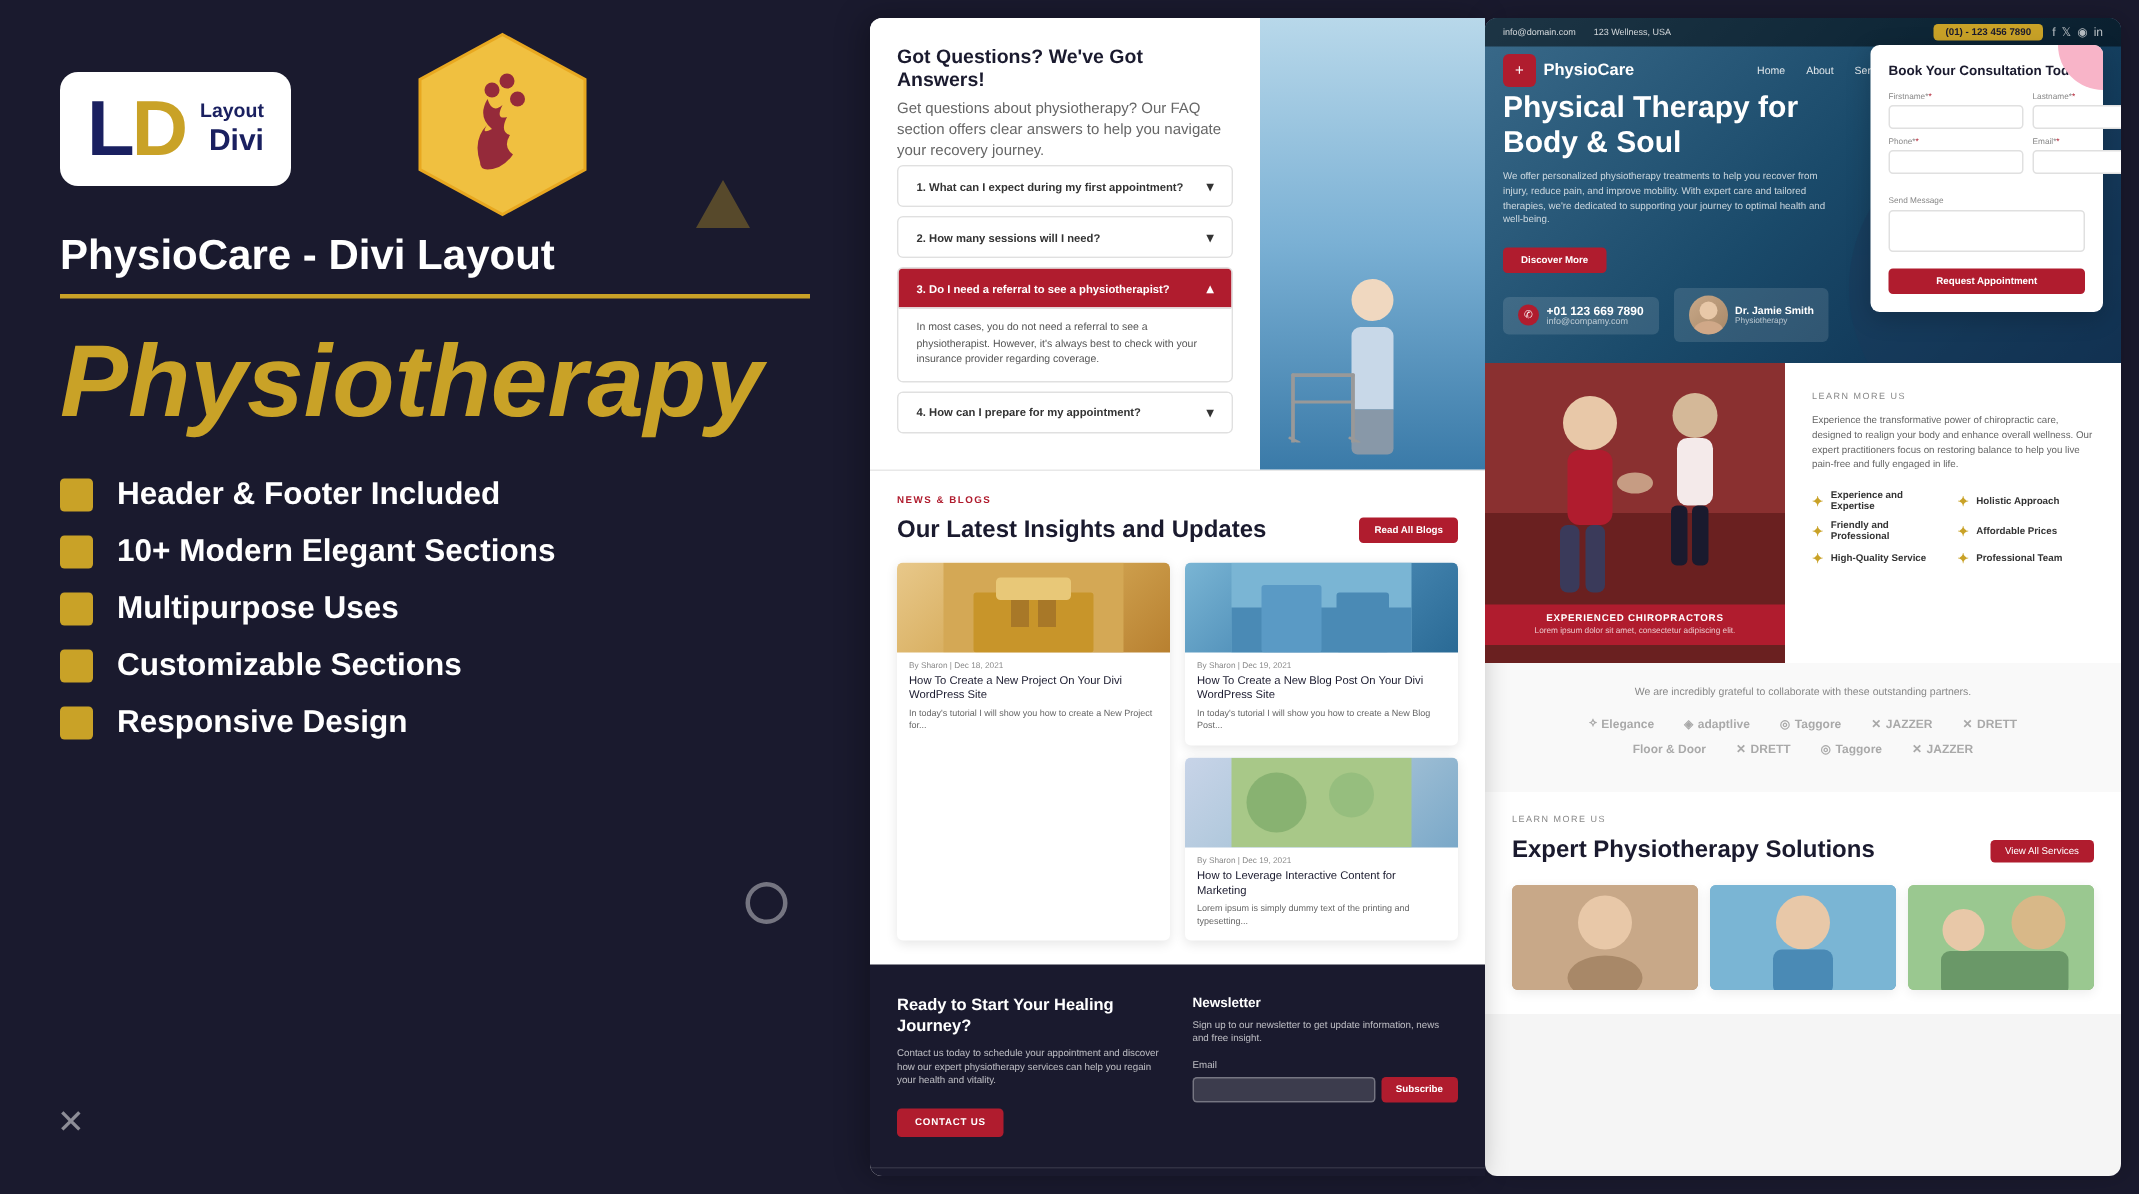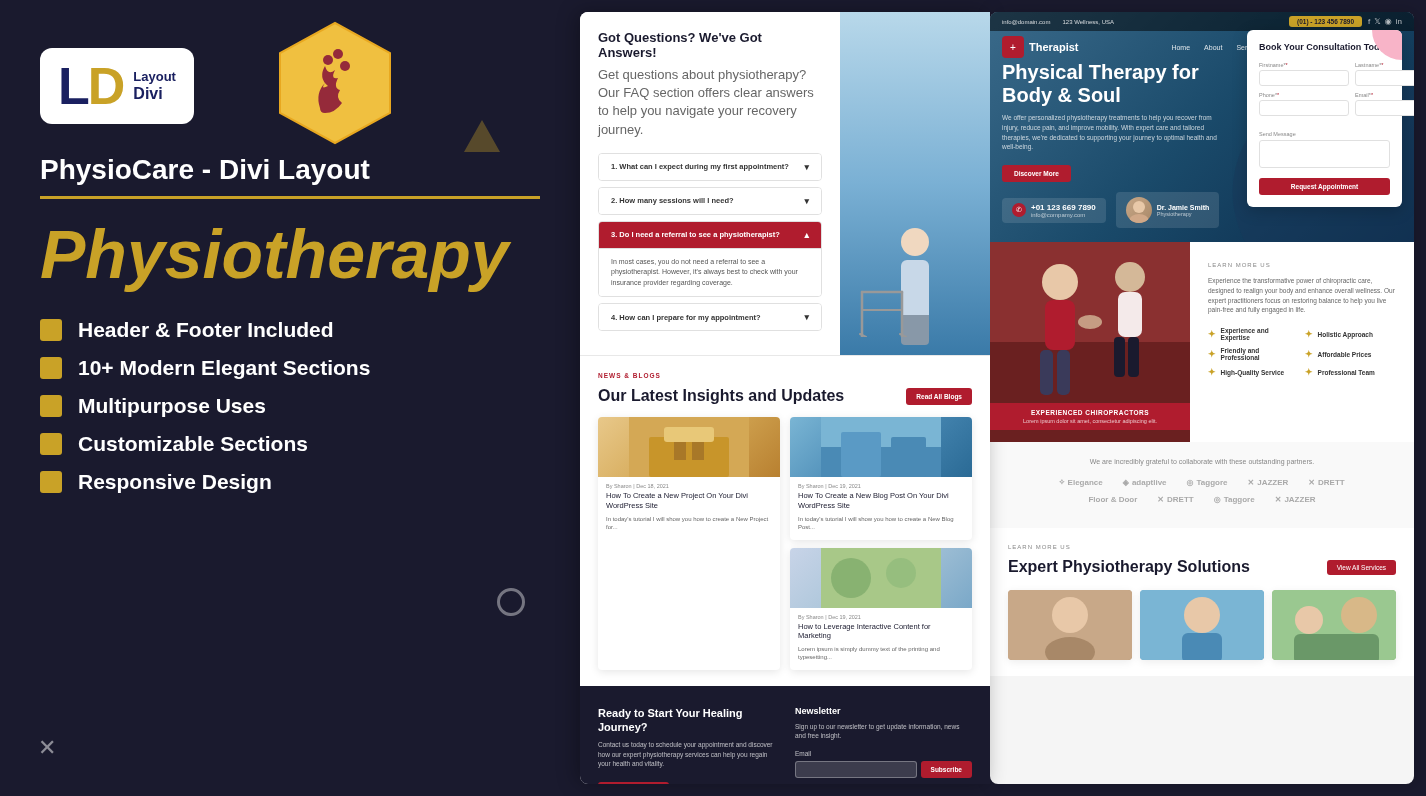--- a/index.html
+++ b/index.html
@@ -49,29 +49,30 @@
 
     .logo-ld span {
       color: #c9a227;
     }
 
     .logo-text {
       font-size: 14px;
       font-weight: 700;
       color: #1a2060;
       line-height: 1.2;
+      text-align: right;
     }
 
     .logo-text .layout {
       font-size: 13px;
       font-weight: 600;
     }
 
     .logo-text .divi {
-      font-size: 16px;
+      font-size: 20px;
       font-weight: 800;
     }
 
     .product-title {
       font-size: 28px;
       font-weight: 700;
       color: white;
       margin-bottom: 10px;
     }
 
@@ -182,23 +183,23 @@
     .mp-inner::-webkit-scrollbar { display: none; }
 
     .faq-title {
       font-size: 13px;
       font-weight: 800;
       color: #1a1a2e;
       margin-bottom: 6px;
     }
 
     .faq-subtitle {
-      font-size: 13px;
+      font-size: 10px;
       color: #666;
-      margin-bottom: 14px;
+      margin-bottom: 2px;
       line-height: 1.4;
     }
 
     .faq-item {
       border: 1px solid #e0e0e0;
       border-radius: 4px;
       margin-bottom: 6px;
       overflow: hidden;
     }
 
@@ -1096,21 +1097,21 @@
           <span style="font-size:8px;color:rgba(255,255,255,0.7);">in</span>
         </span>
       </div>
     </div>
 
     <div class="rp-navbar">
       <div class="rp-brand">
         <div class="rp-brand-icon">
           <span style="color:white;font-size:10px;">+</span>
         </div>
-        <span class="rp-brand-name">Therapist</span>
+        <span class="rp-brand-name">PhysioCare</span>
       </div>
       <ul class="rp-nav-links">
         <li>Home</li>
         <li>About</li>
         <li>Services</li>
         <li>Therapist Team</li>
         <li>Blog</li>
         <li>Contact Us</li>
       </ul>
     </div>

